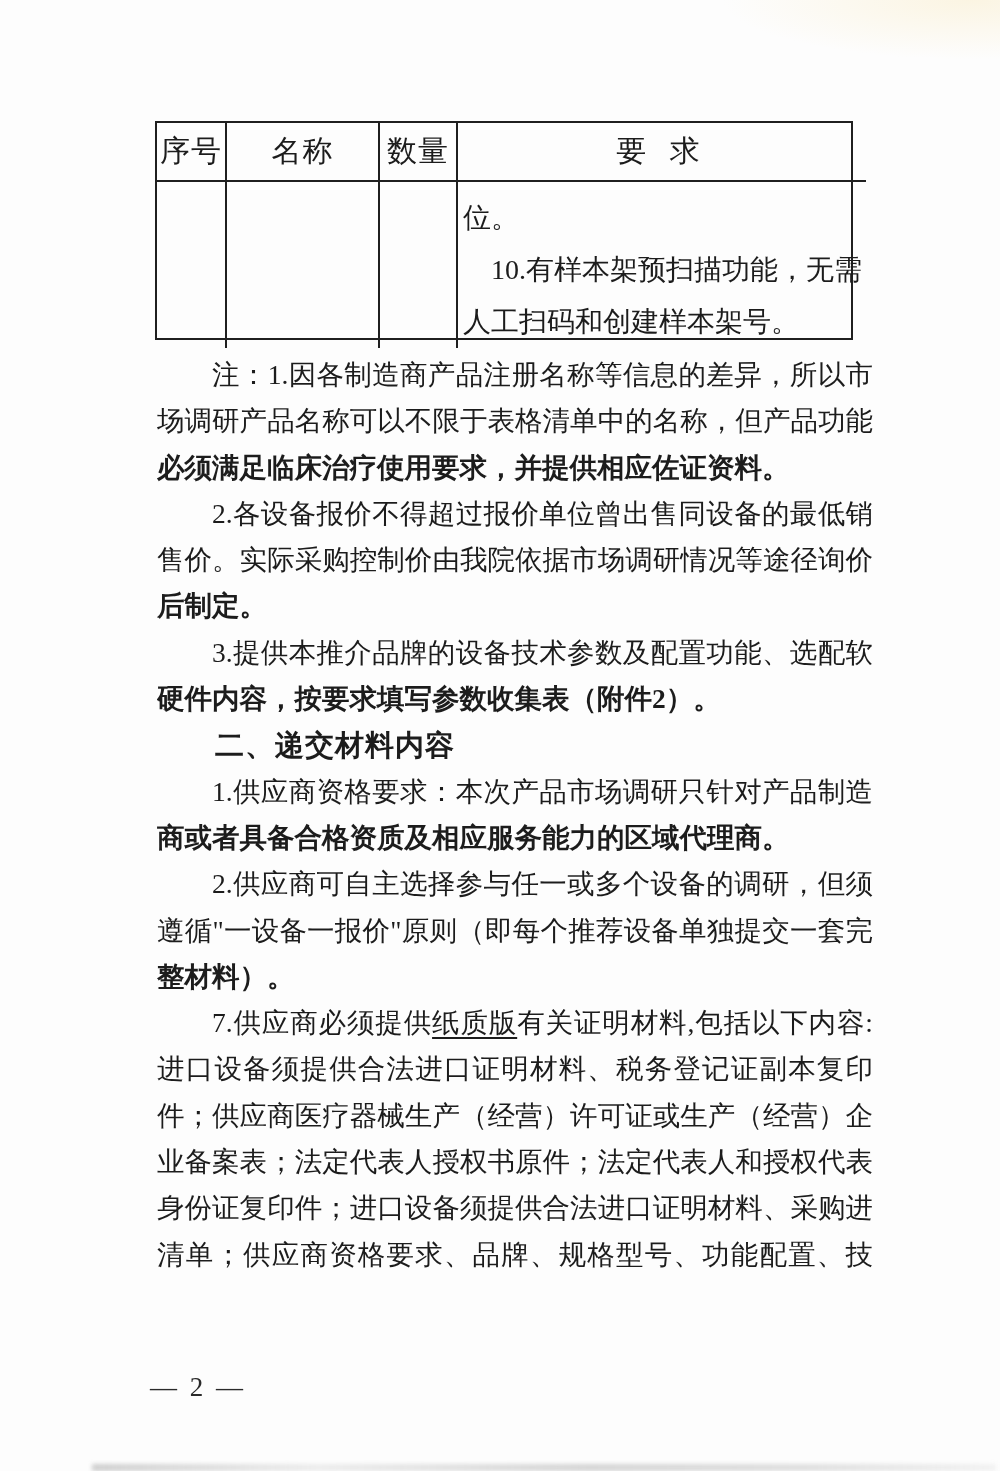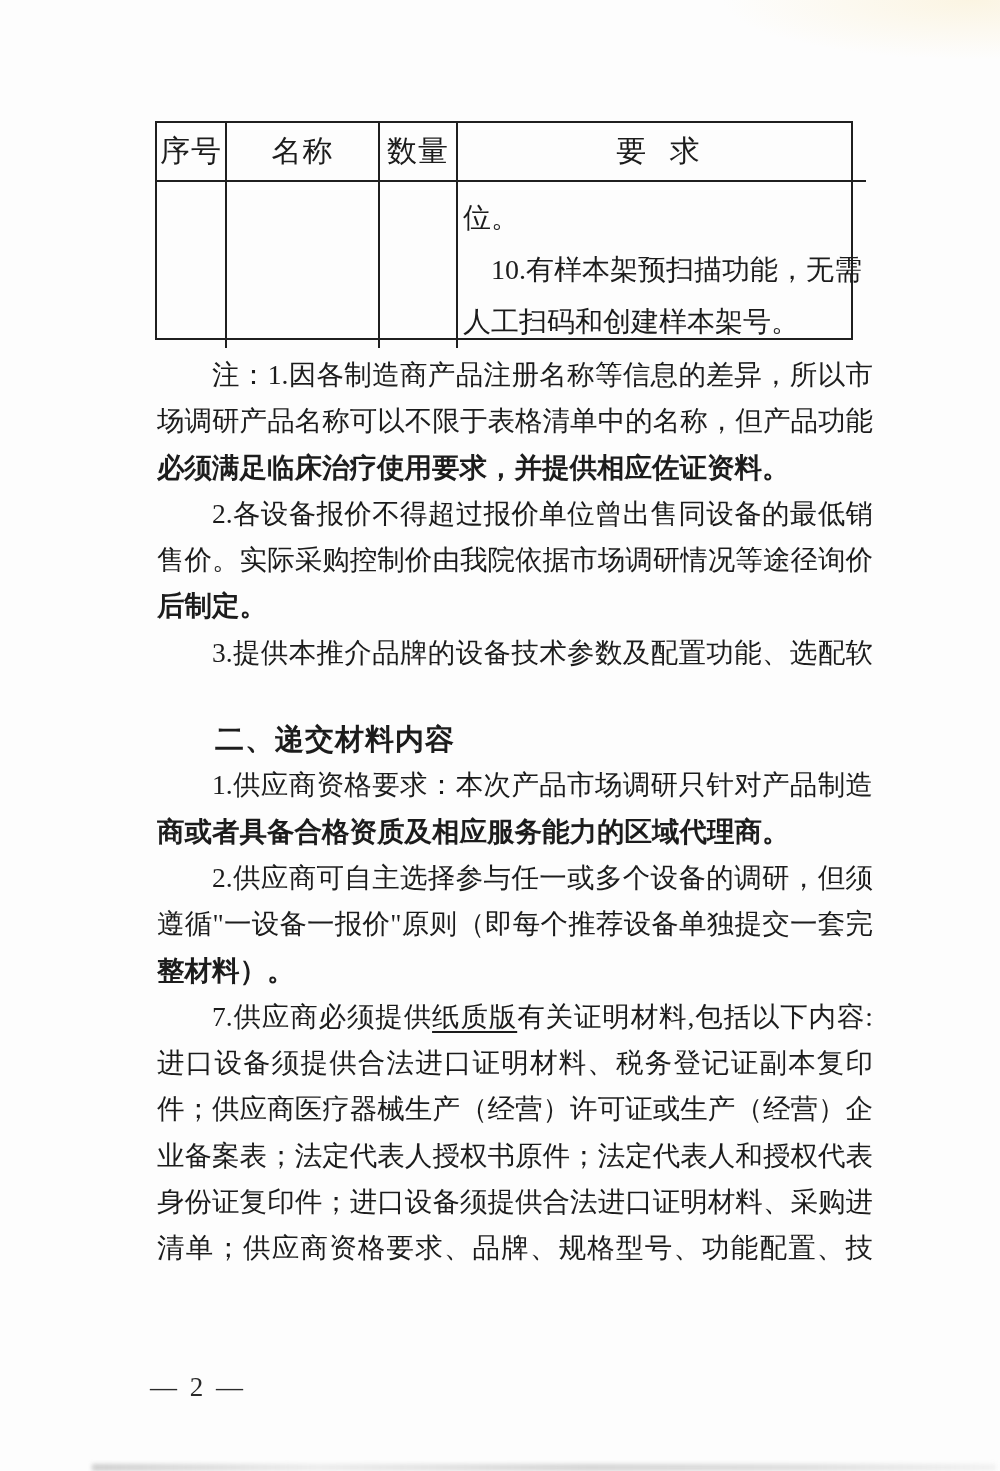--- a/index.html
+++ b/index.html
@@ -55,21 +55,20 @@
   .bline{
     text-align:justify;text-align-last:justify;
     height:46.3px;overflow:hidden;white-space:nowrap;
   }
   .bline.lastline{text-align-last:left;font-weight:bold;}
   .bline.ind2{text-indent:2em;}
   .bline.heading{
     font-family:"Liberation Sans","DejaVu Sans",sans-serif;
     font-weight:700;text-align-last:left;font-size:29px;
     letter-spacing:1px;
-    margin-top:40px;
   }
   .uline{text-decoration:underline;text-underline-offset:5px;text-decoration-thickness:2px;}
   
   .page-number{
     position:absolute;left:150px;top:1372px;
     font-size:27px;letter-spacing:3px;color:#2a2a2a;
   }
 </style>
 </head>
 <body>
@@ -93,20 +92,21 @@
 </div>
 
 <div class="body-text">
   <div class="bline ind2">注：1.因各制造商产品注册名称等信息的差异，所以市</div>
   <div class="bline">场调研产品名称可以不限于表格清单中的名称，但产品功能</div>
   <div class="bline lastline">必须满足临床治疗使用要求，并提供相应佐证资料。</div>
   <div class="bline ind2">2.各设备报价不得超过报价单位曾出售同设备的最低销</div>
   <div class="bline">售价。实际采购控制价由我院依据市场调研情况等途径询价</div>
   <div class="bline lastline">后制定。</div>
   <div class="bline ind2">3.提供本推介品牌的设备技术参数及配置功能、选配软</div>
+  <div class="bline lastline">硬件内容，按要求填写参数收集表（附件2）。</div>
 
   <div class="bline ind2 heading">二、递交材料内容</div>
 
   <div class="bline ind2">1.供应商资格要求：本次产品市场调研只针对产品制造</div>
   <div class="bline lastline">商或者具备合格资质及相应服务能力的区域代理商。</div>
   <div class="bline ind2">2.供应商可自主选择参与任一或多个设备的调研，但须</div>
   <div class="bline">遵循"一设备一报价"原则（即每个推荐设备单独提交一套完</div>
   <div class="bline lastline">整材料）。</div>
 
   <div class="bline ind2"><span>7.供应商必须提供</span><span class="uline">纸质版</span><span>有关证明材料,包括以下内容:</span></div>

